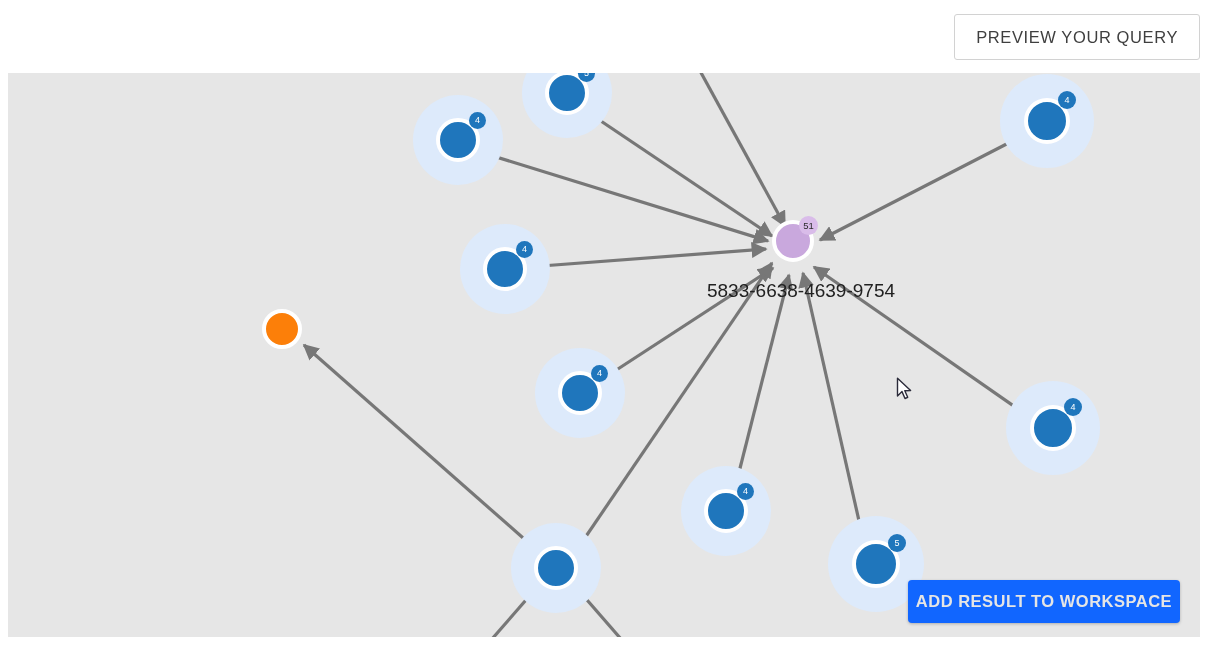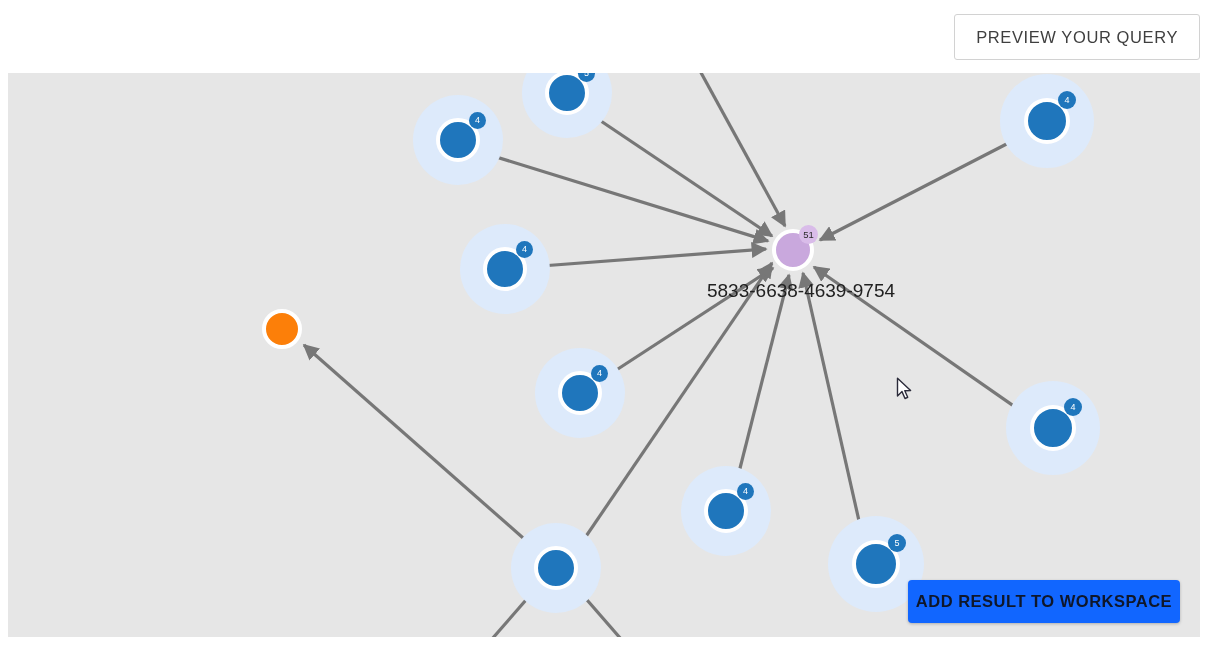--- a/index.html
+++ b/index.html
@@ -122,21 +122,21 @@
     top: 580px;
     width: 272px;
     height: 43px;
     box-sizing: border-box;
     display: flex;
     align-items: center;
     justify-content: center;
     background: #1166ff;
     border: none;
     border-radius: 4px;
-    color: #0f172a;
+    color: #e5e5e5;
     font-size: 16.5px;
     font-weight: bold;
     letter-spacing: 0.5px;
     font-family: "Liberation Sans", sans-serif;
     cursor: pointer;
     white-space: nowrap;
     box-shadow: 0 1px 3px rgba(0,0,0,0.25);
   }
   
   .cursor {
@@ -181,21 +181,21 @@
 
         <line x1="531" y1="479" x2="296" y2="272" marker-end="url(#arrow)"></line>
 
         <line x1="531" y1="512" x2="484" y2="566"></line>
         <line x1="566" y1="512" x2="613" y2="566"></line>
       </g>
     </svg>
 
     <div class="nodes-layer">
 
-      <div class="node" style="left:764px; top:156px; width:42px; height:42px;">
+      <div class="node" style="left:764px; top:147px; width:42px; height:42px;">
         <div class="disc purple" style="left:0; top:0; width:42px; height:42px;"></div>
         <div class="badge purple" style="left:27px; top:-4px; width:19px; height:19px;">51</div>
       </div>
       <div class="node-label" style="left:793px; top:207px;">5833-6638-4639-9754</div>
 
       <div class="node" style="left:514px; top:-25px; width:90px; height:90px;">
         <div class="halo" style="left:0; top:0; width:90px; height:90px;"></div>
         <div class="disc blue" style="left:23px; top:23px; width:44px; height:44px;"></div>
         <div class="badge blue" style="left:56px; top:17px; width:17px; height:17px;">5</div>
       </div>

